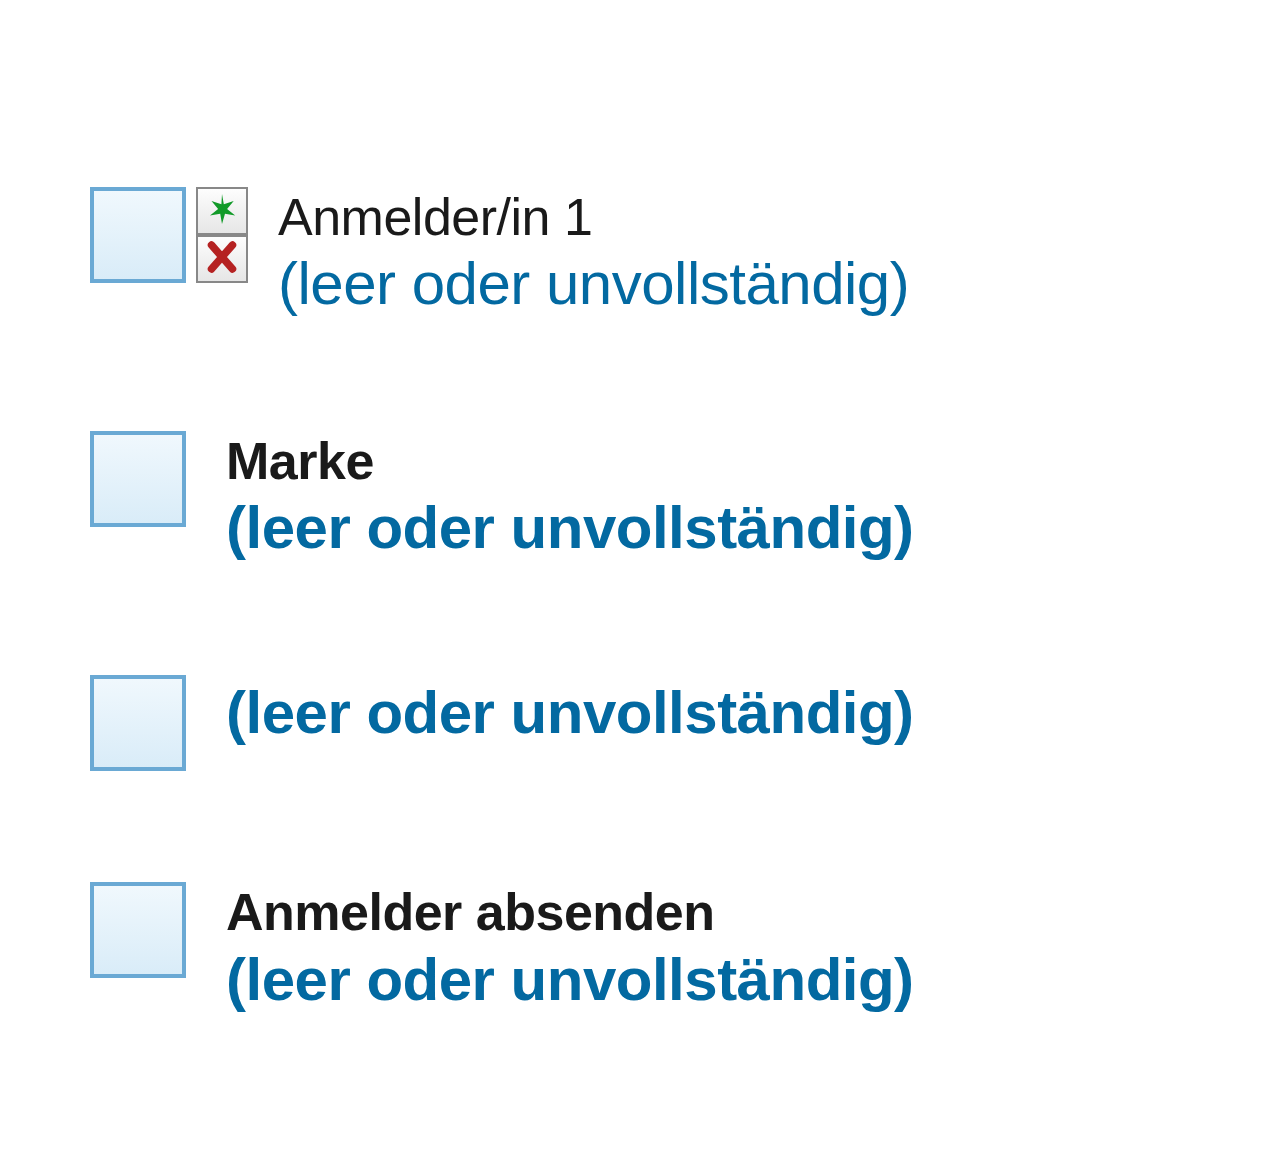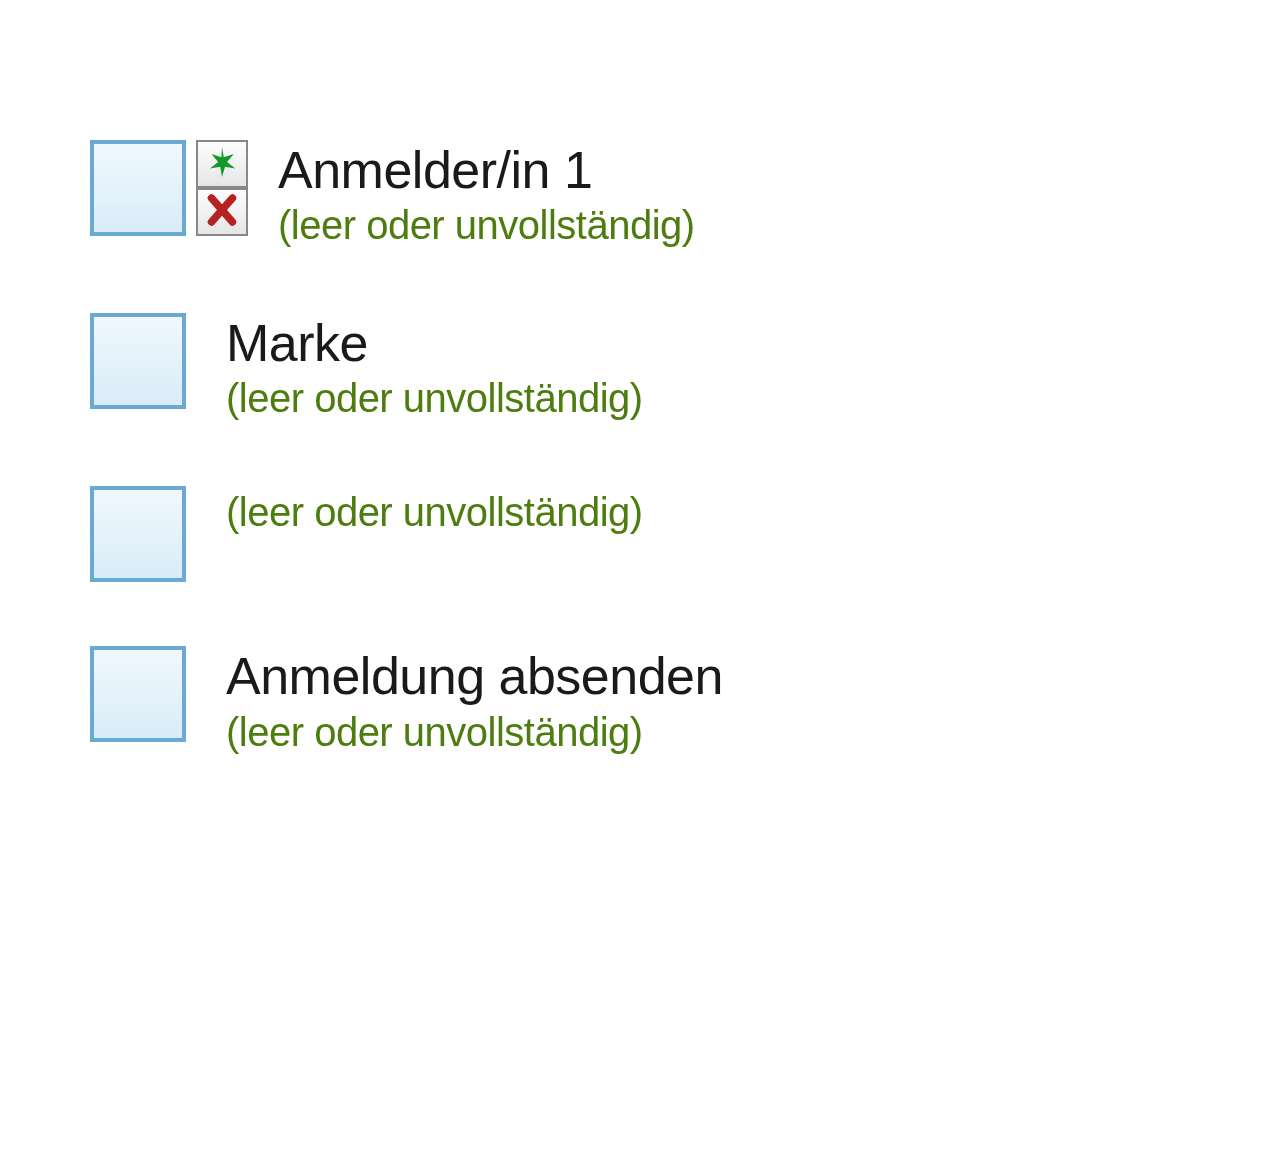--- a/index.html
+++ b/index.html
@@ -14,20 +14,21 @@
     }
     .list {
       display: flex;
       flex-direction: column;
       gap: 64px;
     }
     .item {
       display: flex;
       align-items: flex-start;
       gap: 10px;
+      margin-top: 47px;
     }
     .checkbox-box {
       flex-shrink: 0;
       width: 96px;
       height: 96px;
       border: 4px solid #6aa9d4;
       background: linear-gradient(to bottom, #f0f8fd 0%, #d9ecf8 100%);
       cursor: pointer;
     }
     .action-stack {
@@ -52,30 +53,31 @@
       height: 36px;
     }
     .text-block {
       display: flex;
       flex-direction: column;
       gap: 2px;
       padding-top: 2px;
     }
     .item.no-actions .text-block {
       margin-left: 30px;
+      font-weight: bold;
     }
     .title {
       font-size: 52px;
       color: #1a1a1a;
       line-height: 1.1;
       letter-spacing: -0.5px;
     }
     .status {
-      font-size: 40px;
-      color: #4d7c0f;
+      font-size: 60px;
+      color: #0369a1;
       line-height: 1.2;
       letter-spacing: -0.5px;
     }
   </style>
 </head>
 <body>
 
 <div class="list">
 
   <div class="item">
@@ -114,18 +116,18 @@
   <div class="item no-actions">
     <div class="checkbox-box"></div>
     <div class="text-block">
       <div class="status">(leer oder unvollständig)</div>
     </div>
   </div>
 
   <div class="item no-actions">
     <div class="checkbox-box"></div>
     <div class="text-block">
-      <div class="title">Anmeldung absenden</div>
+      <div class="title">Anmelder absenden</div>
       <div class="status">(leer oder unvollständig)</div>
     </div>
   </div>
 
 </div>
 
 </body></html>

